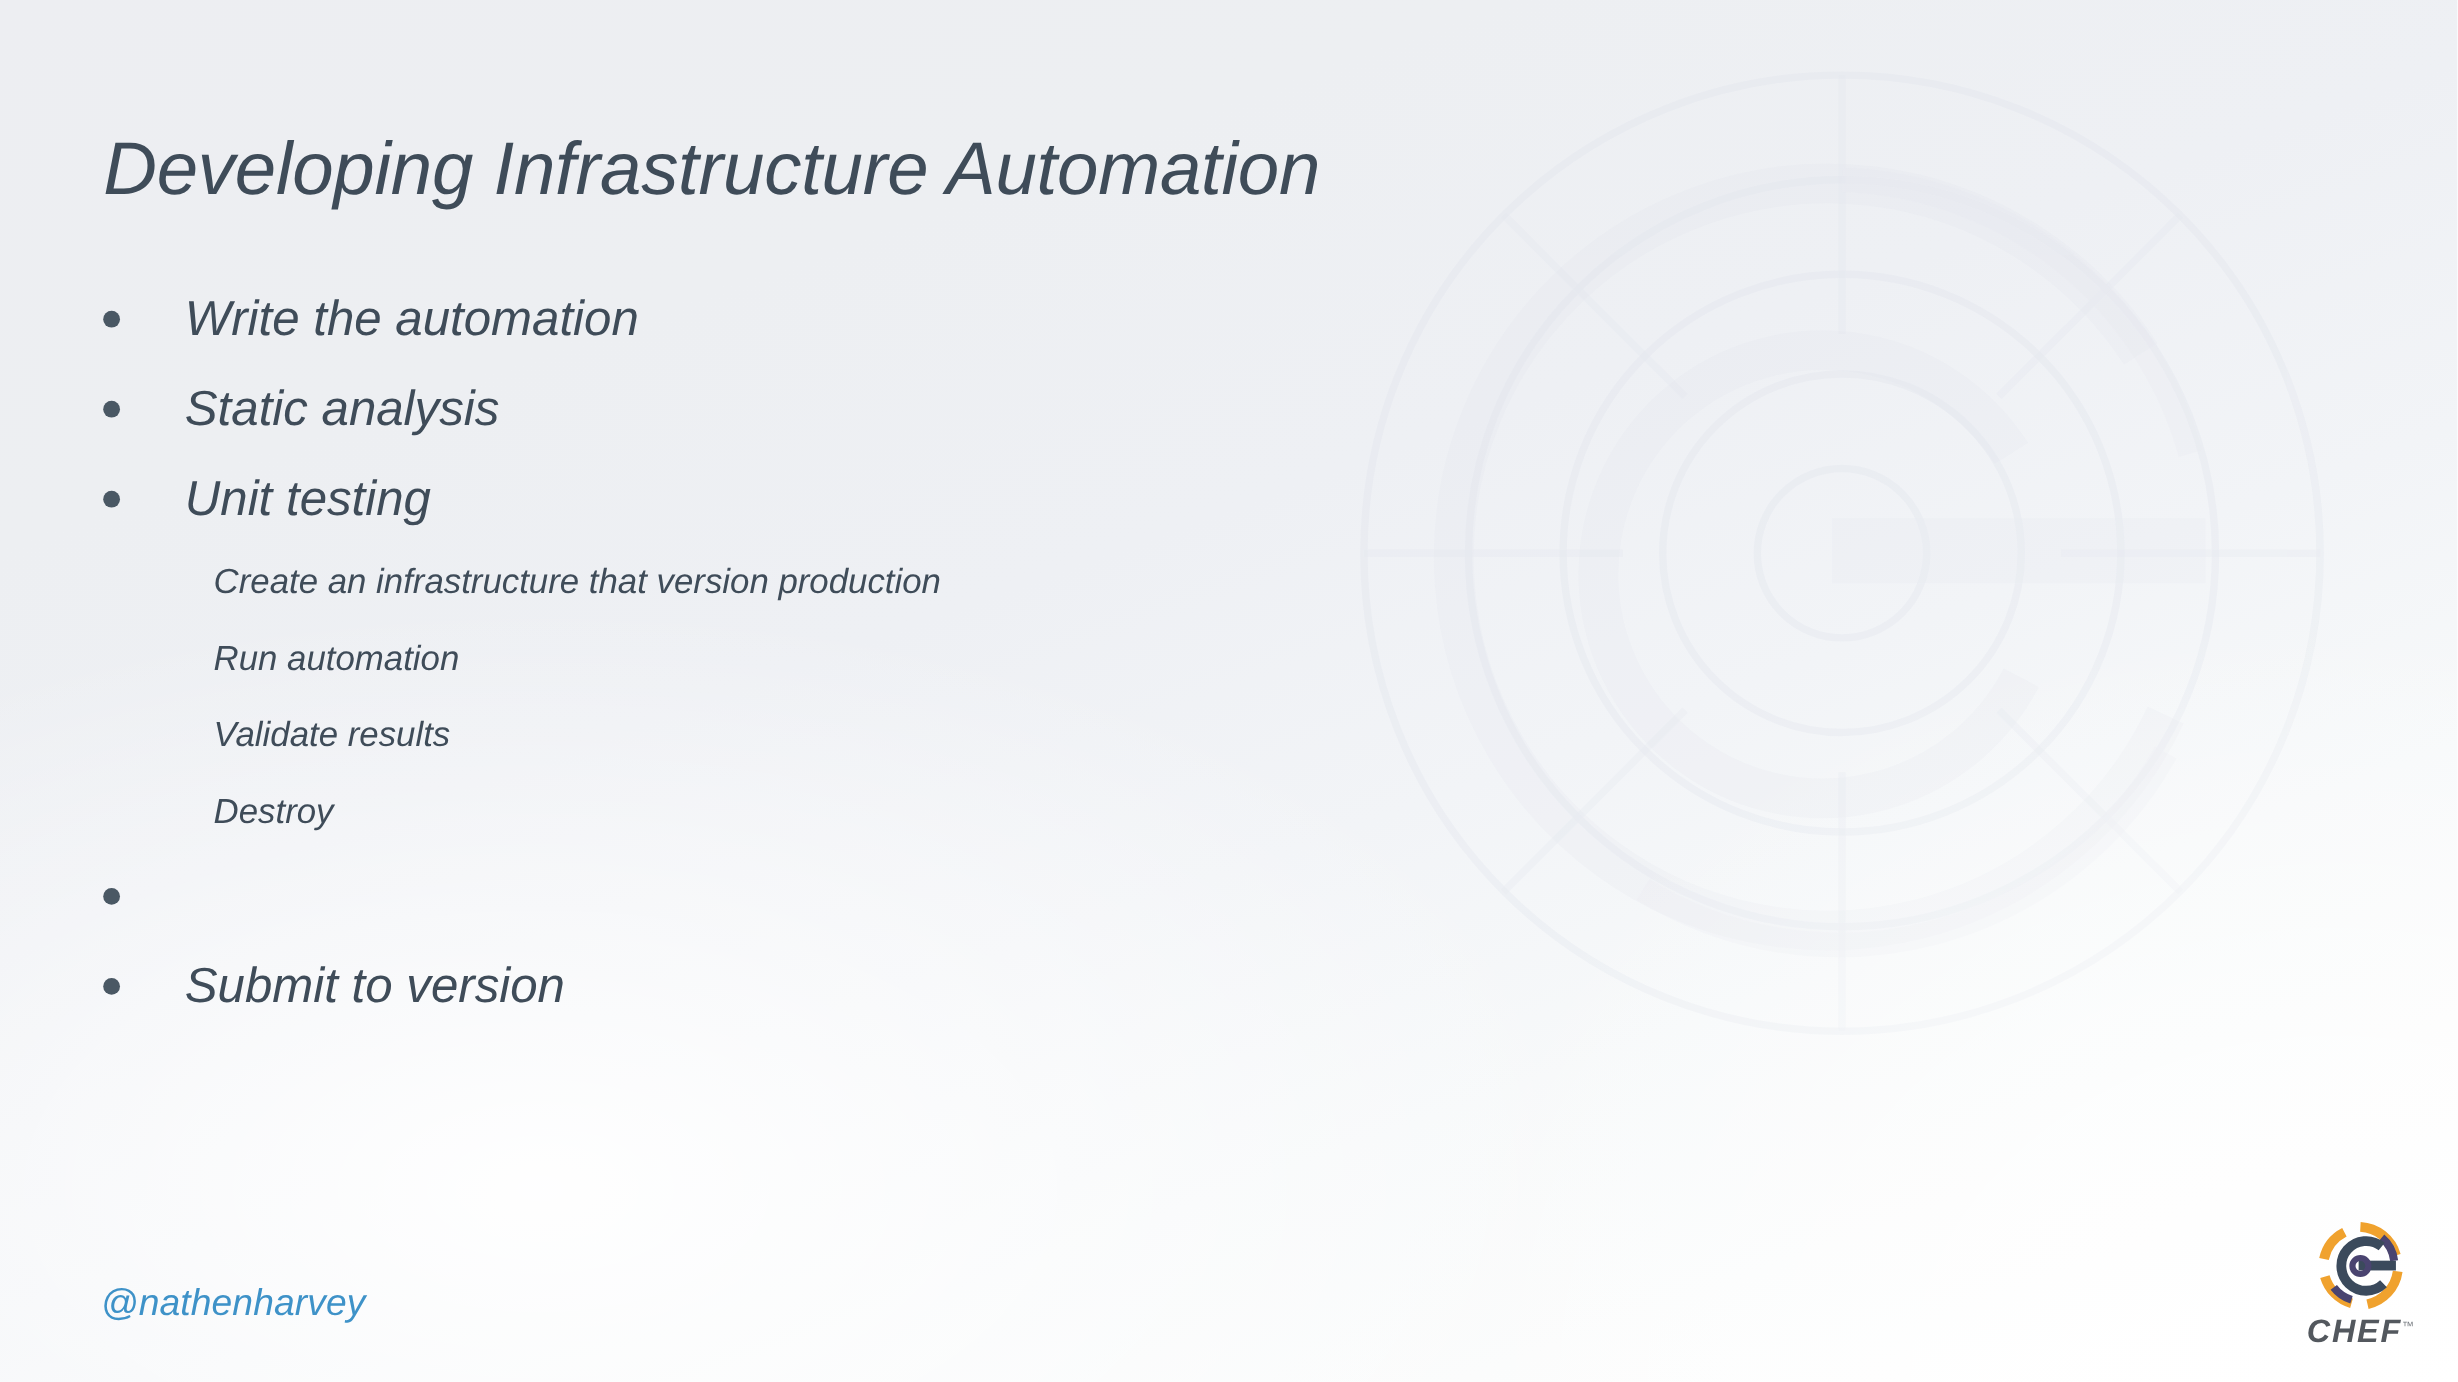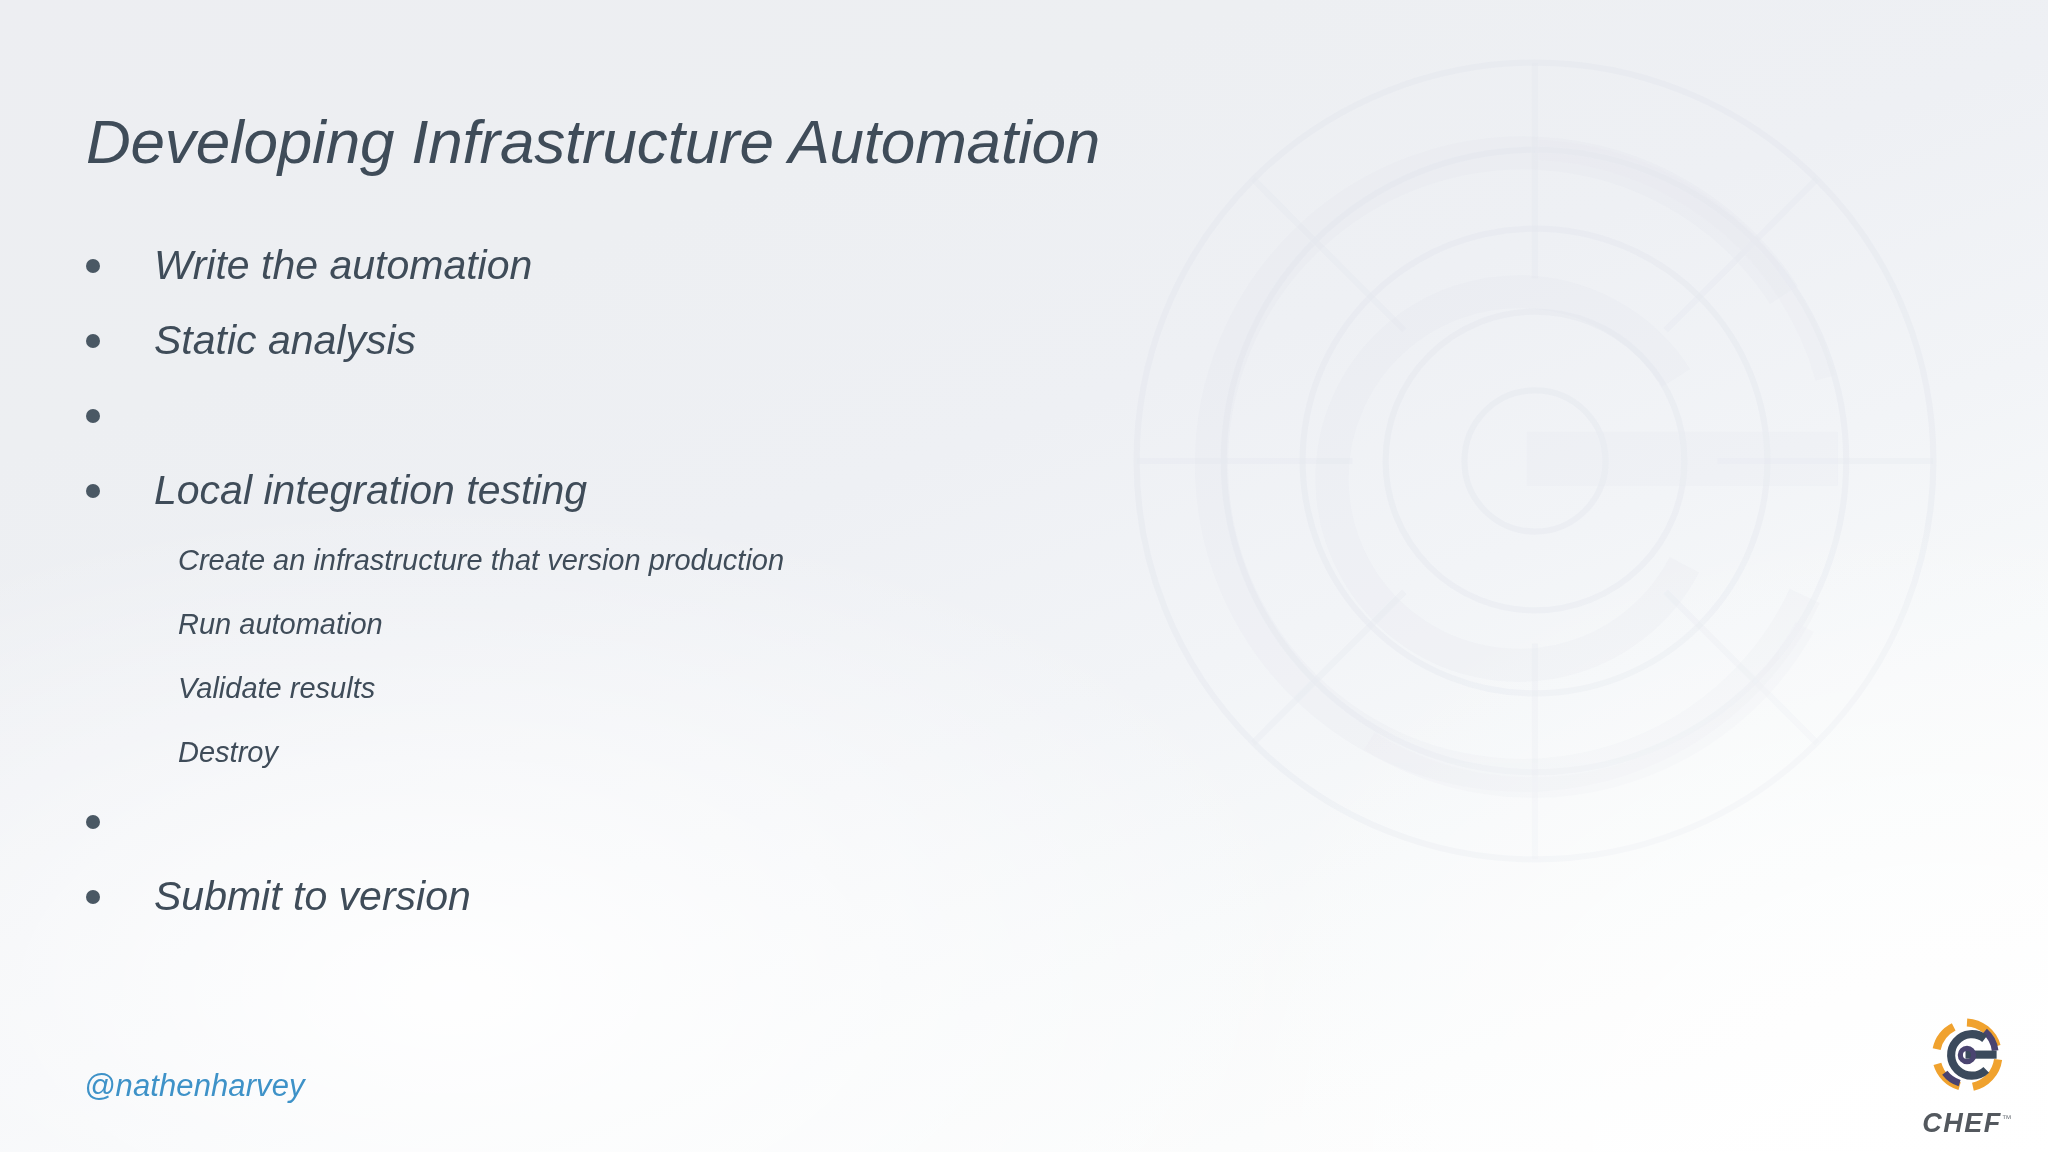--- a/index.html
+++ b/index.html
@@ -108,21 +108,21 @@
   .chef-logo {
     position: absolute;
     right: 22px;
     bottom: 16px;
     width: 118px;
     height: 118px;
     text-align: center;
   }
   .chef-mark { width: 74px; height: 74px; margin: 0 auto; display: block; }
   .chef-word {
-    margin-top: 18px;
+    margin-top: 4px;
     font-size: 27px;
     font-weight: bold;
     letter-spacing: 1.5px;
     color: #53585e;
     line-height: 1;
     position: relative;
     display: inline-block;
   }
   .chef-tm {
     font-size: 10px;
@@ -176,24 +176,21 @@
     <div class="item level-1">
       <span class="dot"></span>
       <span class="item-text">Write the automation</span>
     </div>
     <div class="item level-1">
       <span class="dot"></span>
       <span class="item-text">Static analysis</span>
     </div>
     <div class="item level-1">
       <span class="dot"></span>
-    </div>
-    <div class="item level-1">
-      <span class="dot"></span>
-      <span class="item-text">Local integration testing</span>
+      <span class="item-text">Unit testing</span>
     </div>
     <div class="item level-2">
 
       <span class="item-text">Create an infrastructure that version production</span>
     </div>
     <div class="item level-2">
 
       <span class="item-text">Run automation</span>
     </div>
     <div class="item level-2">

